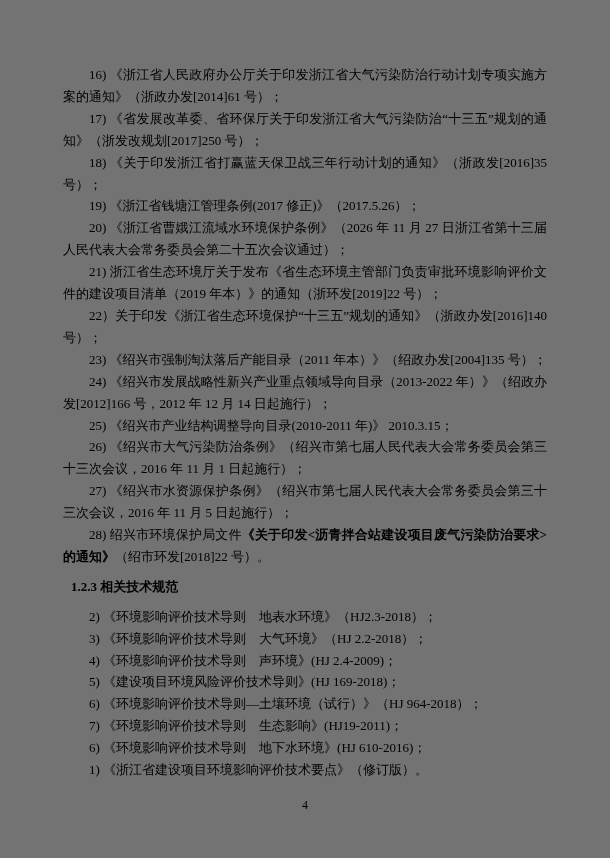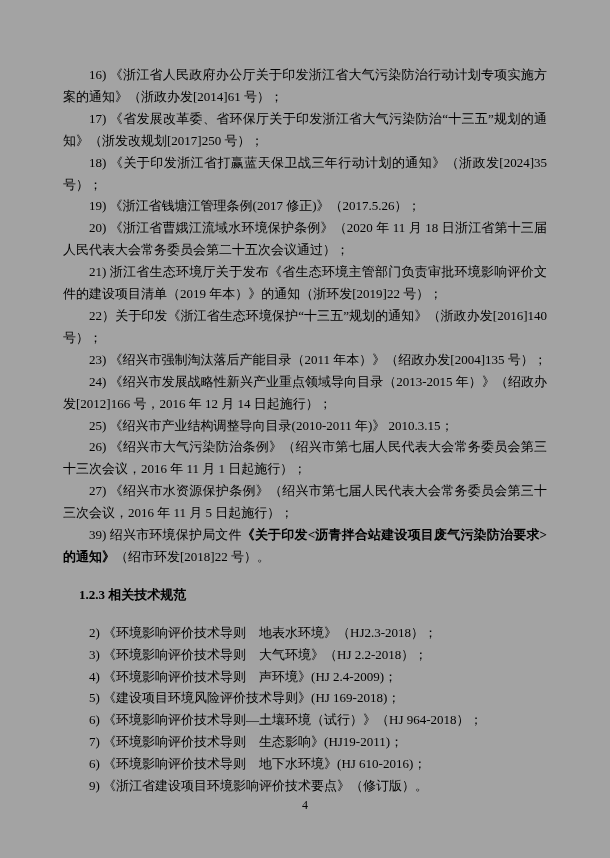--- a/index.html
+++ b/index.html
@@ -4,21 +4,21 @@
 <style>
   html, body {
     margin: 0;
     padding: 0;
     background: #ffffff;
   }
   .page {
     position: relative;
     width: 610px;
     height: 858px;
-    background: #a3a3a3;
+    background: #737373;
     color: #000000;
     font-family: "Liberation Serif", "DejaVu Serif", serif;
     overflow: hidden;
   }
   .content {
     position: absolute;
     left: 63px;
     top: 64px;
     width: 484px;
     font-size: 13px;
@@ -26,21 +26,21 @@
     text-align: justify;
     text-justify: inter-character;
   }
   .para {
     margin: 0;
     padding: 0;
     text-indent: 2em;
     word-break: break-all;
   }
   .heading {
-    margin: 16px;
+    margin: 8px;
     padding: 0;
     font-size: 13px;
     line-height: 21.9px;
     font-weight: bold;
     text-indent: 0;
   }
   .bold-title {
     font-weight: bold;
   }
   .page-footer {
@@ -53,40 +53,40 @@
     line-height: 16px;
   }
 </style>
 </head>
 <body>
 
 <div class="page">
   <div class="content">
     <p class="para">16) 《浙江省人民政府办公厅关于印发浙江省大气污染防治行动计划专项实施方案的通知》（浙政办发[2014]61 号）；</p>
     <p class="para">17) 《省发展改革委、省环保厅关于印发浙江省大气污染防治“十三五”规划的通知》（浙发改规划[2017]250 号）；</p>
-    <p class="para">18) 《关于印发浙江省打赢蓝天保卫战三年行动计划的通知》（浙政发[2024]35 号）；</p>
+    <p class="para">18) 《关于印发浙江省打赢蓝天保卫战三年行动计划的通知》（浙政发[2016]35 号）；</p>
     <p class="para">19) 《浙江省钱塘江管理条例(2017 修正)》（2017.5.26）；</p>
-    <p class="para">20) 《浙江省曹娥江流域水环境保护条例》（2020 年 11 月 18 日浙江省第十三届人民代表大会常务委员会第二十五次会议通过）；</p>
+    <p class="para">20) 《浙江省曹娥江流域水环境保护条例》（2026 年 11 月 27 日浙江省第十三届人民代表大会常务委员会第二十五次会议通过）；</p>
     <p class="para">21) 浙江省生态环境厅关于发布《省生态环境主管部门负责审批环境影响评价文件的建设项目清单（2019 年本）》的通知（浙环发[2019]22 号）；</p>
     <p class="para">22）关于印发《浙江省生态环境保护“十三五”规划的通知》（浙政办发[2016]140 号）；</p>
     <p class="para">23) 《绍兴市强制淘汰落后产能目录（2011 年本）》（绍政办发[2004]135 号）；</p>
-    <p class="para">24) 《绍兴市发展战略性新兴产业重点领域导向目录（2013-2015 年）》（绍政办发[2012]166 号，2016 年 12 月 14 日起施行）；</p>
+    <p class="para">24) 《绍兴市发展战略性新兴产业重点领域导向目录（2013-2022 年）》（绍政办发[2012]166 号，2012 年 12 月 14 日起施行）；</p>
     <p class="para">25) 《绍兴市产业结构调整导向目录(2010-2011 年)》 2010.3.15；</p>
     <p class="para">26) 《绍兴市大气污染防治条例》（绍兴市第七届人民代表大会常务委员会第三十三次会议，2016 年 11 月 1 日起施行）；</p>
     <p class="para">27) 《绍兴市水资源保护条例》（绍兴市第七届人民代表大会常务委员会第三十三次会议，2016 年 11 月 5 日起施行）；</p>
-    <p class="para"><span>39) 绍兴市环境保护局文件</span><span class="bold-title">《关于印发&lt;沥青拌合站建设项目废气污染防治要求&gt;的通知》</span><span>（绍市环发[2018]22 号）。</span></p>
+    <p class="para"><span>28) 绍兴市环境保护局文件</span><span class="bold-title">《关于印发&lt;沥青拌合站建设项目废气污染防治要求&gt;的通知》</span><span>（绍市环发[2018]22 号）。</span></p>
 
     <h2 class="heading">1.2.3 相关技术规范</h2>
 
     <p class="para">2) 《环境影响评价技术导则　地表水环境》（HJ2.3-2018）；</p>
     <p class="para">3) 《环境影响评价技术导则　大气环境》（HJ 2.2-2018）；</p>
     <p class="para">4) 《环境影响评价技术导则　声环境》(HJ 2.4-2009)；</p>
     <p class="para">5) 《建设项目环境风险评价技术导则》(HJ 169-2018)；</p>
     <p class="para">6) 《环境影响评价技术导则—土壤环境（试行）》（HJ 964-2018）；</p>
     <p class="para">7) 《环境影响评价技术导则　生态影响》(HJ19-2011)；</p>
     <p class="para">6) 《环境影响评价技术导则　地下水环境》(HJ 610-2016)；</p>
-    <p class="para">9) 《浙江省建设项目环境影响评价技术要点》（修订版）。</p>
+    <p class="para">1) 《浙江省建设项目环境影响评价技术要点》（修订版）。</p>
   </div>
 
   <div class="page-footer">
     <span>4</span>
   </div>
 </div>
 
 </body></html>

